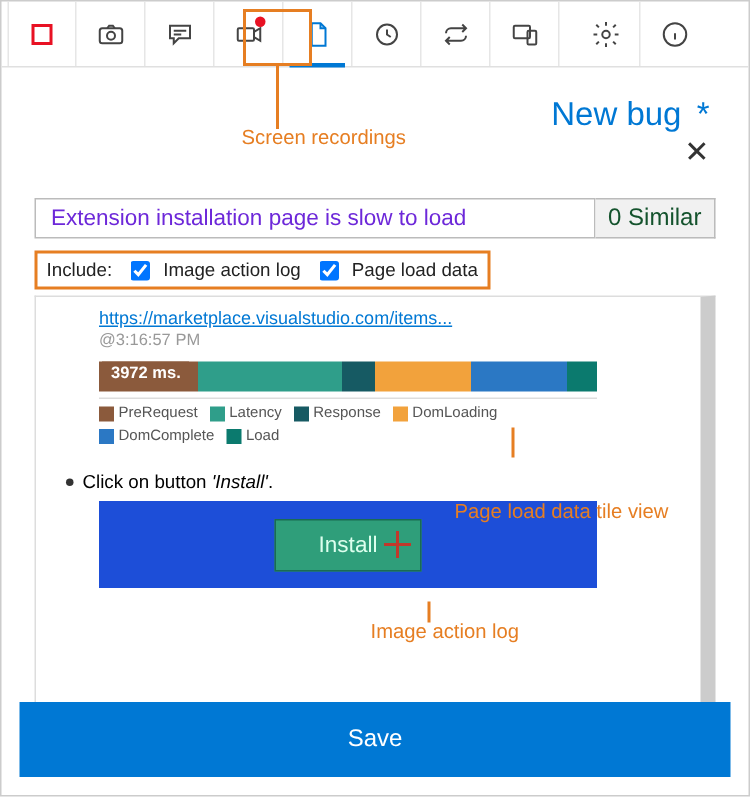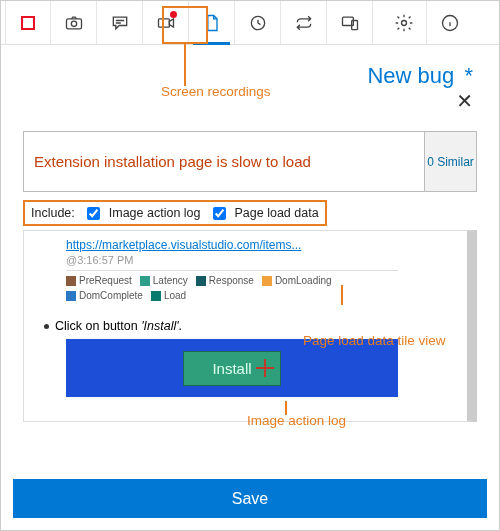--- a/index.html
+++ b/index.html
@@ -66,32 +66,32 @@
   .close-x { font-size: 20px; color: #333; cursor: pointer; }
 
   
   .input-row {
     display: flex;
     margin: 14px 22px 8px 22px;
   }
   .bug-title {
     flex: 1;
     border: 1px solid #bbb;
-    padding: 21px 10px;
+    padding: 4px 10px;
     font-size: 15px;
-    color: #c2410c;
+    color: #6d28d9;
     background: #fff;
   }
   .similar-btn {
-    width: 52px;
+    width: 80px;
     border: 1px solid #bbb;
     border-left: none;
     background: #f1f1f1;
-    color: #0369a1;
-    font-size: 12px;
+    color: #14532d;
+    font-size: 16px;
     display: flex;
     align-items: center;
     justify-content: center;
   }
 
   
   .include-row {
     display: flex;
     align-items: center;
     gap: 6px;
@@ -103,21 +103,21 @@
     width: fit-content;
   }
   .include-row input[type=checkbox] { margin: 0 3px 0 6px; }
 
   
   .content-box {
     margin: 2px 22px 0 22px;
     border: 1px solid #ddd;
     border-right: 10px solid #ccc;
     padding: 6px 12px 12px 16px;
-    height: 192px;
+    height: 276px;
     overflow: hidden;
   }
   .link-row { margin-left: 26px; }
   .link { color: #0078d4; text-decoration: underline; font-size: 12px; }
   .timestamp { color: #999; font-size: 11px; margin-top: 2px; }
 
   
   .timing-wrap { margin: 8px 0 4px 26px; }
   .timing-bar {
     position: relative;
@@ -181,21 +181,21 @@
   .cross::before, .cross::after {
     content:""; position:absolute; background:#c0392b;
   }
   .cross::before { left:8px; top:0; width:2px; height:18px; }
   .cross::after { top:8px; left:0; height:2px; width:18px; }
 
   
   .save-bar {
     position: absolute;
     left: 12px; right: 12px; bottom: 12px;
-    height: 39px;
+    height: 50px;
     background: #0078d4;
     color: #fff;
     display: flex;
     align-items: center;
     justify-content: center;
     font-size: 16px;
   }
 
   
   .annot {
@@ -299,20 +299,31 @@
   <span>Image action log</span>
   <input type="checkbox" checked="" style="">
   <span>Page load data</span>
 </div>
 
 <div class="content-box">
   <div class="link-row">
     <a class="link">https://marketplace.visualstudio.com/items...</a>
     <div class="timestamp">@3:16:57 PM</div>
   </div>
+  <div class="timing-wrap">
+    <div class="timing-bar" id="timing-bar">
+      <div class="seg-label">3972 ms.</div>
+    <div class="seg" style="background: rgb(139, 90, 60); width: 66px;"></div>
+        <div class="seg" style="background: rgb(47, 158, 138); width: 96px;"></div>
+        <div class="seg" style="background: rgb(22, 90, 99); width: 22px;"></div>
+        <div class="seg" style="background: rgb(242, 162, 60); width: 64px;"></div>
+        <div class="seg" style="background: rgb(43, 120, 196); width: 64px;"></div>
+        <div class="seg" style="background: rgb(11, 122, 110); width: 20px;"></div>
+      </div>
+  </div>
   <div class="legend-row" id="legend-row">
       <span>
         <span class="sw" style="background: rgb(139, 90, 60);"></span>
         <span>PreRequest</span>
       </span>
       <span>
         <span class="sw" style="background: rgb(47, 158, 138);"></span>
         <span>Latency</span>
       </span>
       <span>

